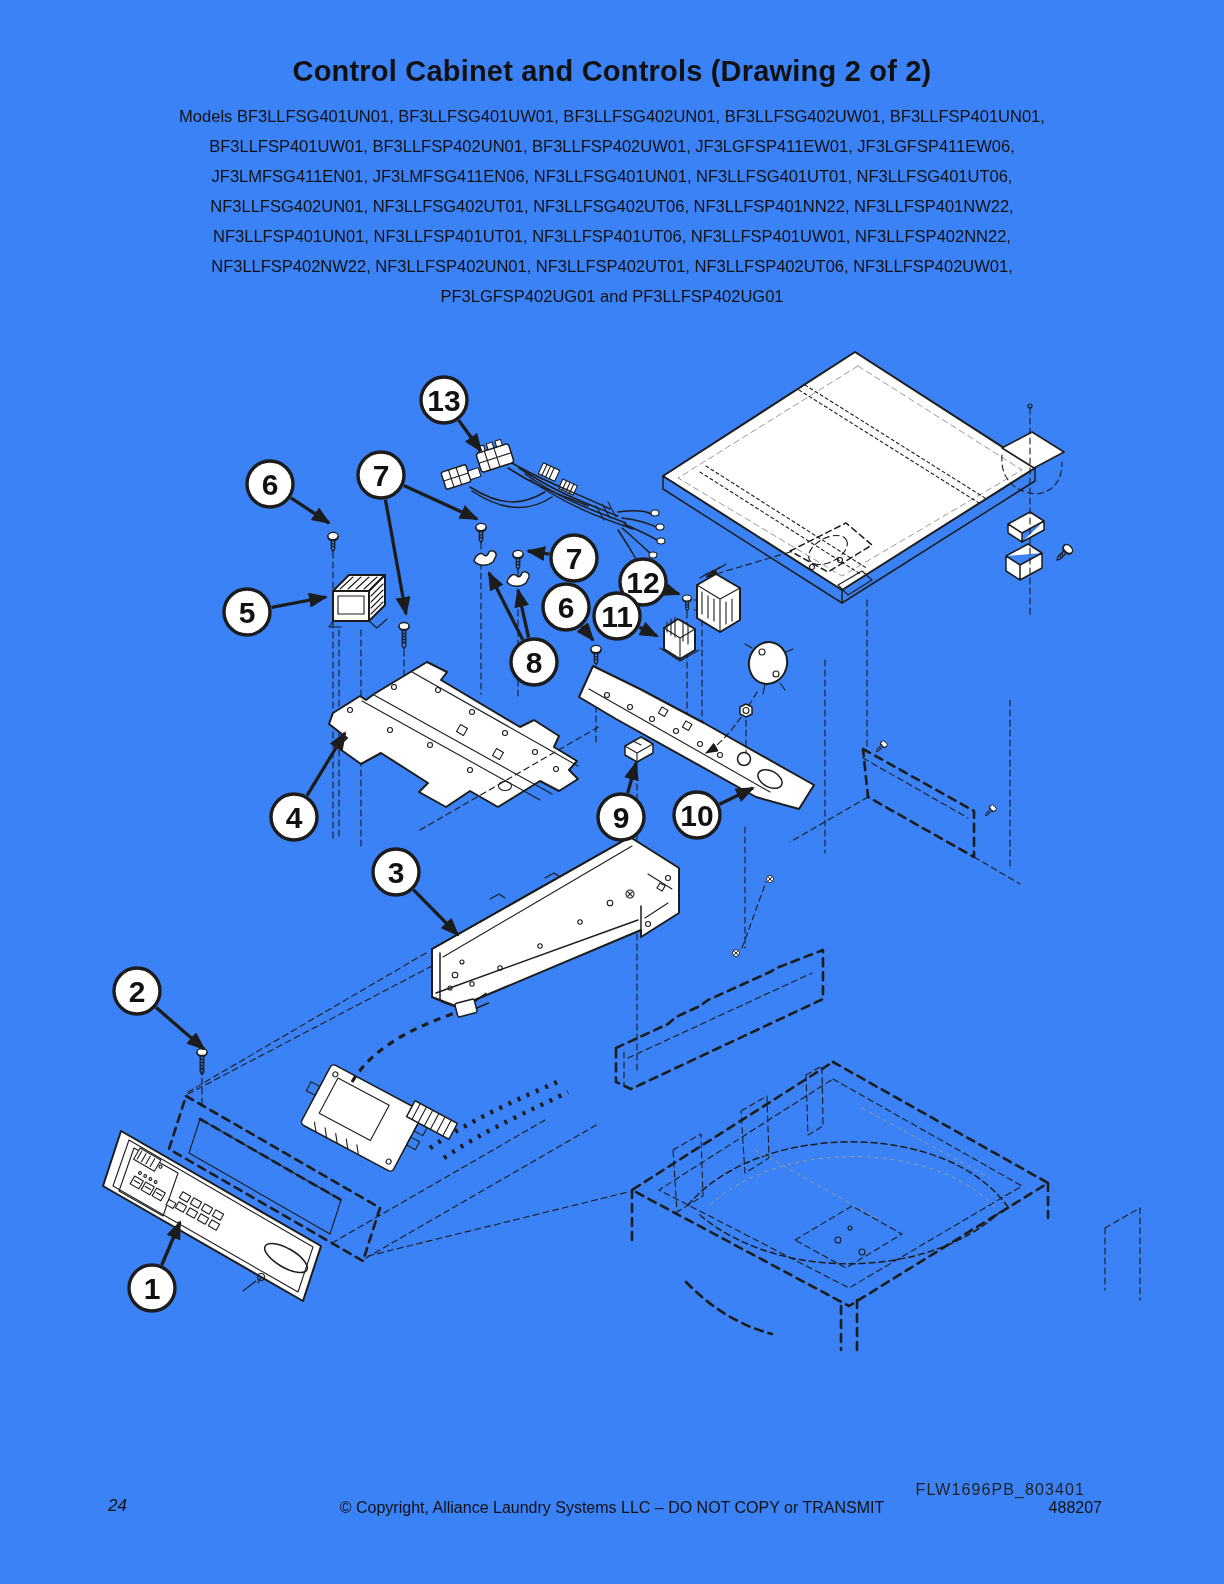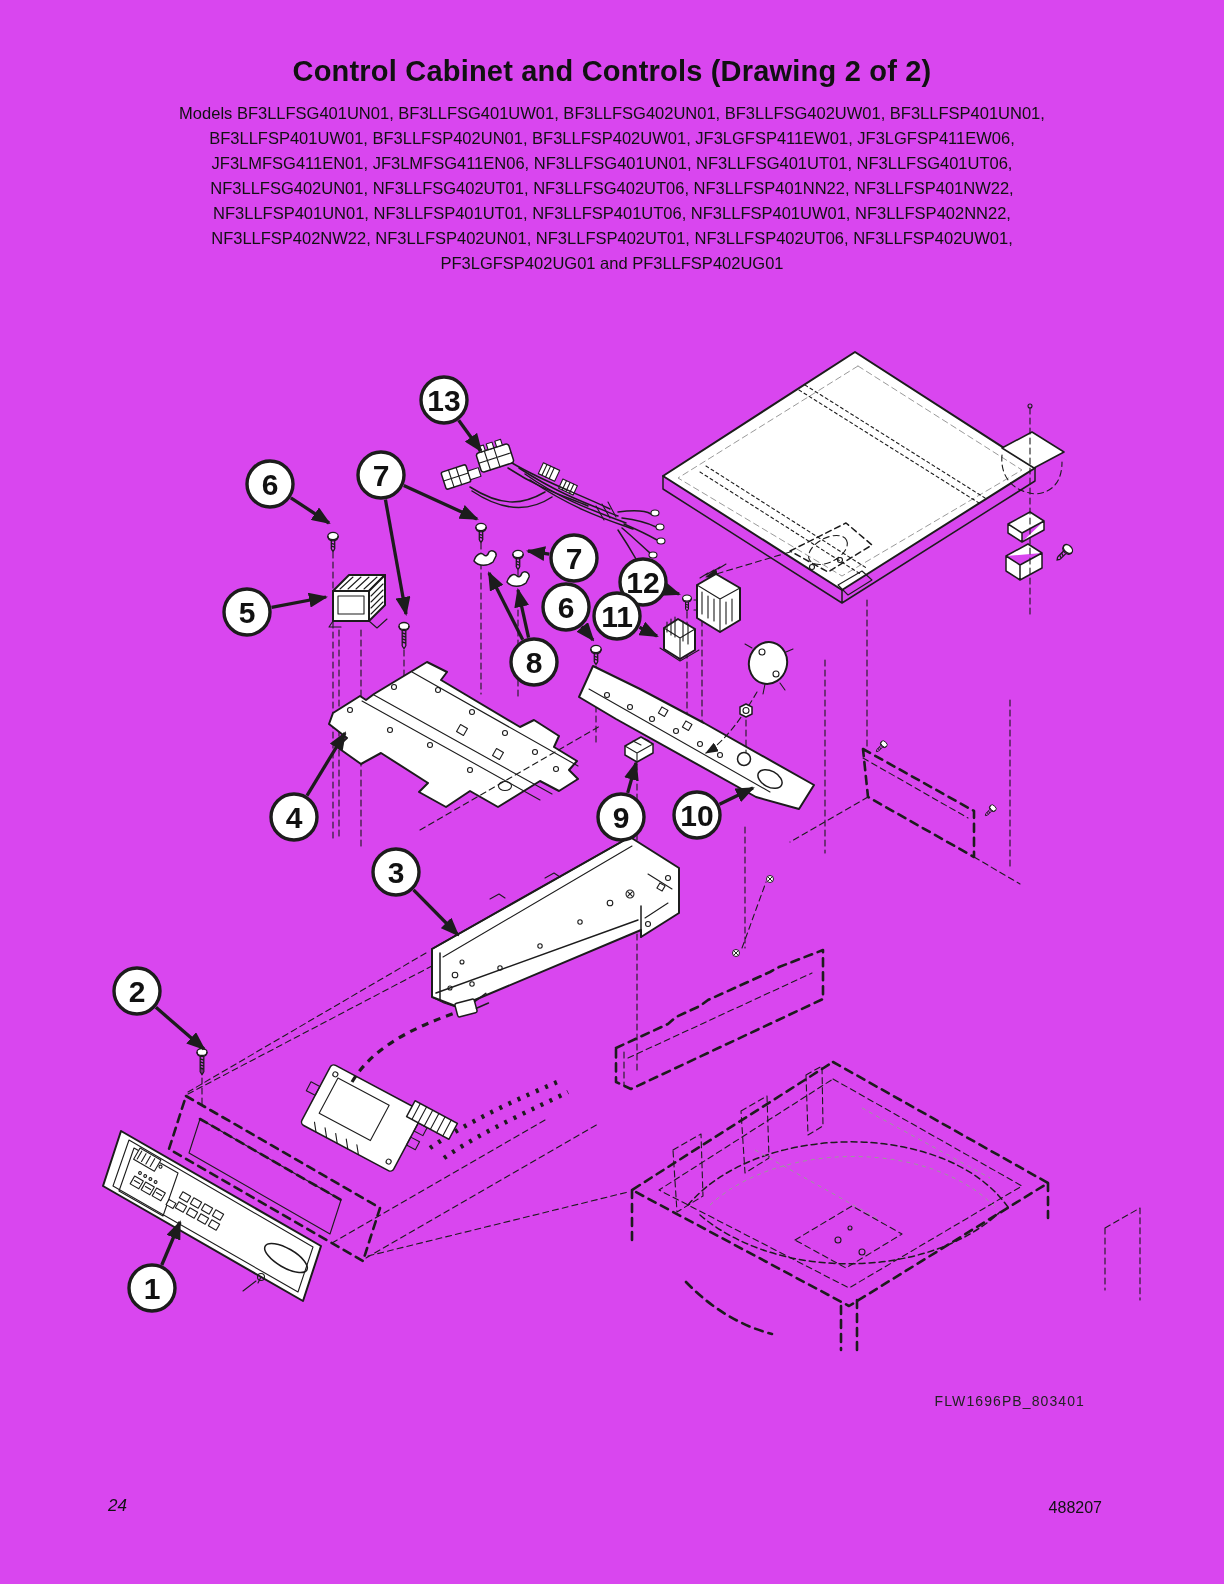--- a/index.html
+++ b/index.html
@@ -1,22 +1,22 @@
 <!DOCTYPE html>
 <html><head>
 <meta charset="utf-8">
 <style>
   html,body{margin:0;padding:0;background:#e8e8e8;}
-  .page{position:relative;width:1224px;height:1584px;background:#d946ef;margin:0 auto;
+  .page{position:relative;width:1224px;height:1584px;background:#3b82f6;margin:0 auto;
         font-family:"Liberation Sans",sans-serif;color:#111;overflow:hidden;}
   .doc-title{position:absolute;top:55px;left:0;width:100%;text-align:center;
              font-size:29px;font-weight:bold;letter-spacing:.2px;}
   .model-list{position:absolute;top:101px;left:92px;width:1040px;text-align:center;
-              font-size:16.5px;line-height:25px;white-space:pre-line;}
-  .figure-code{position:absolute;top:1393px;right:139px;font-size:14px;letter-spacing:1.1px;color:#222;}
+              font-size:16.5px;line-height:30px;white-space:pre-line;}
+  .figure-code{position:absolute;top:1481px;right:139px;font-size:16px;letter-spacing:1.1px;color:#222;}
   .page-number{position:absolute;top:1496px;left:108px;font-size:17px;font-style:italic;}
   .copyright{position:absolute;top:1499px;left:0;width:100%;text-align:center;font-size:16px;}
   .doc-number{position:absolute;top:1499px;right:122px;font-size:16px;}
   svg.diagram{position:absolute;top:300px;left:0;}
   
   .s2{stroke:#1c1c1c;stroke-width:2;fill:none;stroke-linejoin:round;stroke-linecap:round}
   .s15{stroke:#1c1c1c;stroke-width:1.5;fill:none;stroke-linejoin:round;stroke-linecap:round}
   .s1{stroke:#1c1c1c;stroke-width:1.1;fill:none;stroke-linejoin:round;stroke-linecap:round}
   .fw{fill:#ffffff}
   .d{stroke-dasharray:6 4}
@@ -422,14 +422,15 @@
         <circle cx="137" cy="991" r="23" class="co-circle"></circle>
         <text x="137" y="991" text-anchor="middle" dy="0.36em" class="co-label">2</text>
         <line x1="161.76374617140425" y1="1264.9854554531187" x2="180" y2="1222" class="co-line" marker-end="url(#arrow)"></line>
         <circle cx="152" cy="1288" r="23" class="co-circle"></circle>
         <text x="152" y="1288" text-anchor="middle" dy="0.36em" class="co-label">1</text>
       </g>
   </svg>
 
   <div class="figure-code">FLW1696PB_803401</div>
   <div class="page-number">24</div>
+  <div class="copyright">© Copyright, Alliance Laundry Systems LLC – DO NOT COPY or TRANSMIT</div>
   <div class="doc-number">488207</div>
 </div>
 
 </body></html>

